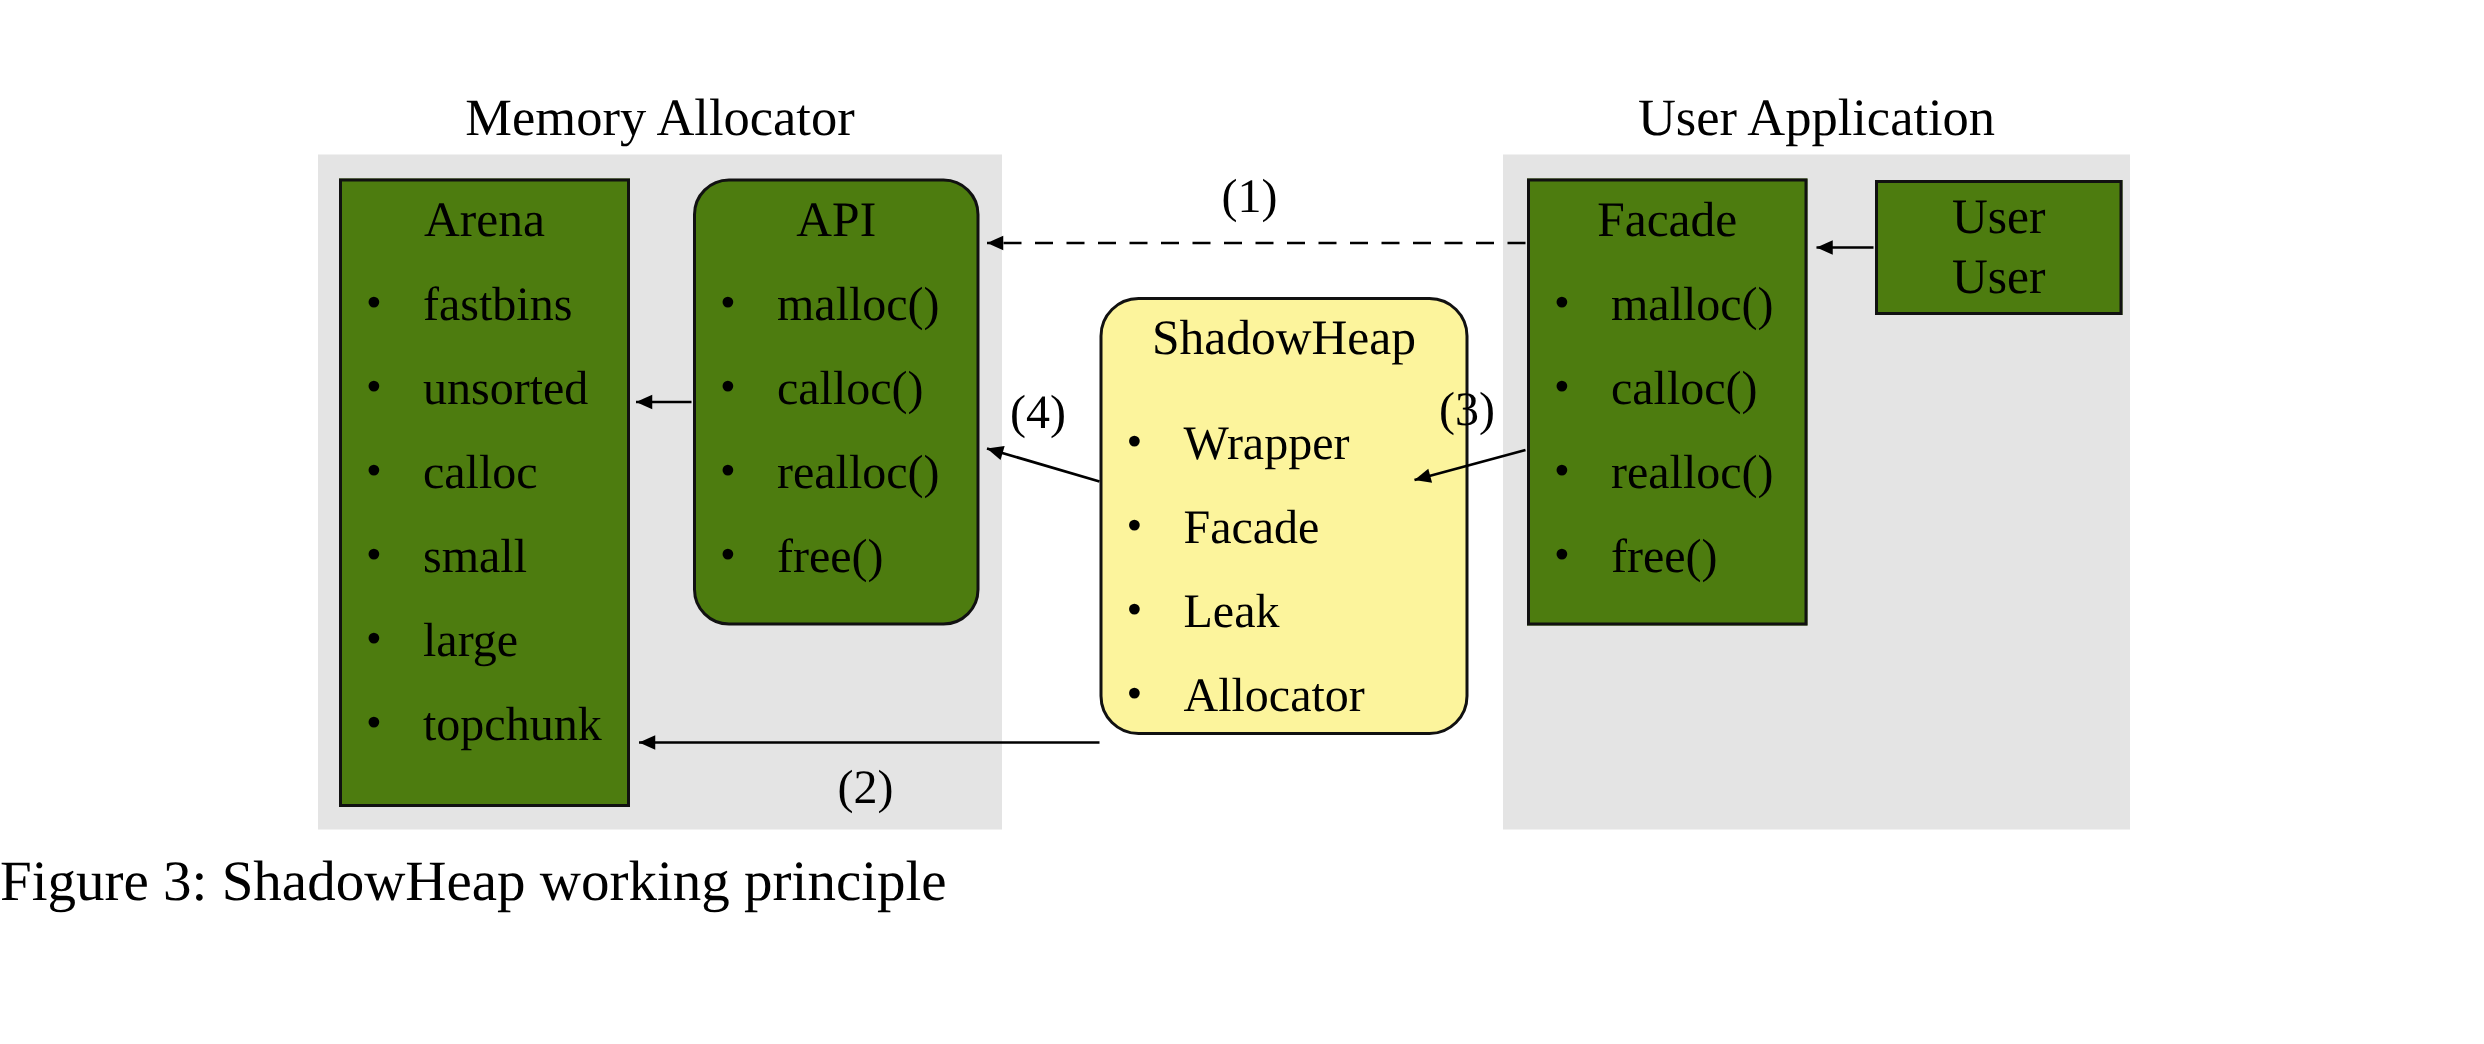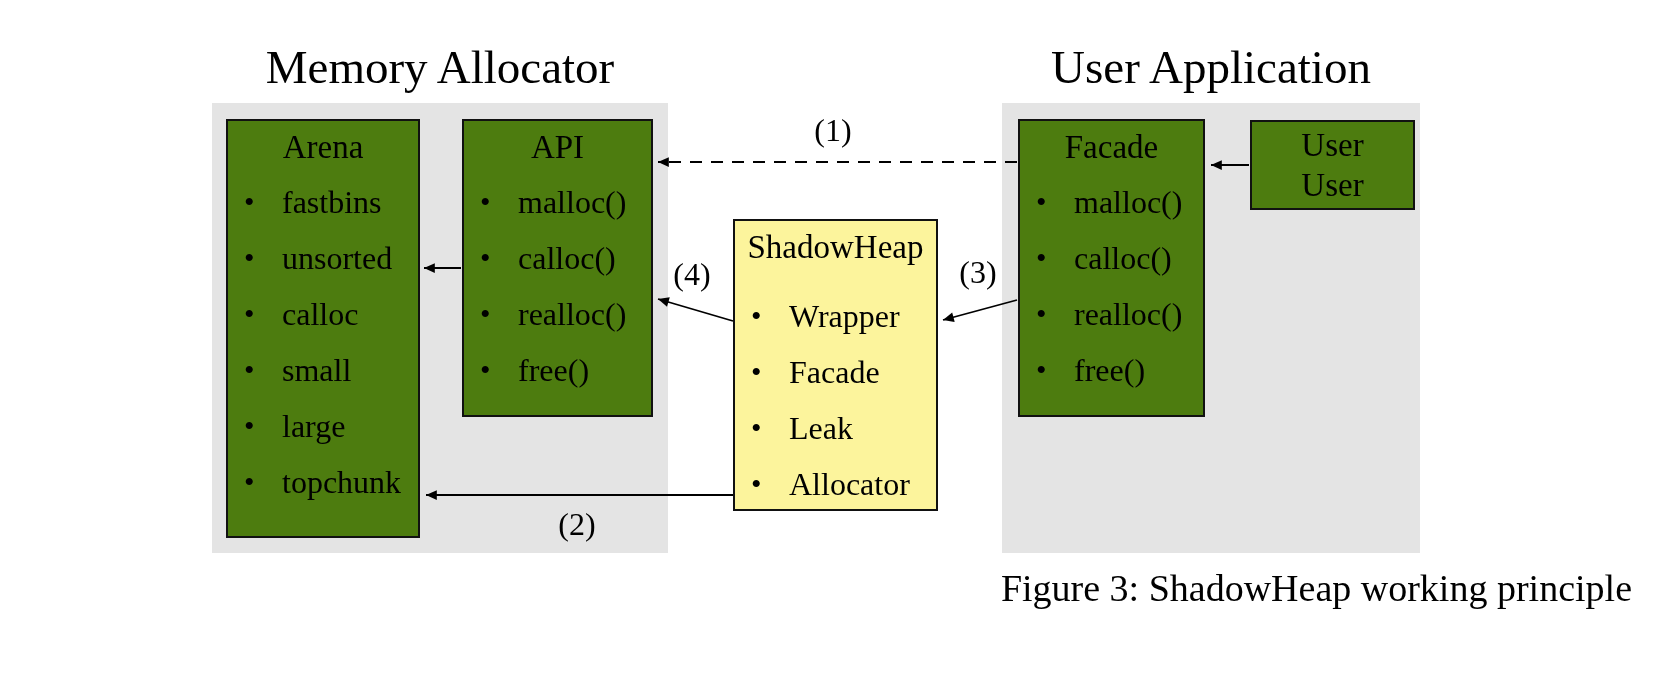--- a/index.html
+++ b/index.html
@@ -7,24 +7,25 @@
     position: relative;
     width: 1656px;
     height: 696px;
     background: #ffffff;
     font-family: "Liberation Serif", serif;
     color: #000000;
     overflow: hidden;
   }
   .region-title {
     position: absolute;
-    font-size: 47px;
+    font-size: 35px;
     line-height: 40px;
     text-align: center;
     white-space: nowrap;
+    margin-top: 12px;
   }
   .region {
     position: absolute;
     background: #e4e4e4;
   }
   .box {
     position: absolute;
     background: #4d7c0f;
     border: 2px solid #111111;
     box-sizing: border-box;
@@ -64,21 +65,21 @@
     width: 90px;
     text-align: center;
     font-size: 32px;
     line-height: 36px;
   }
   .caption {
     position: absolute;
     left: 0;
     top: 566px;
     width: 1632px;
-    text-align: right;
+    text-align: left;
     font-size: 38px;
   }
   svg.arrows {
     position: absolute;
     left: 0; top: 0;
     pointer-events: none;
   }
 </style>
 </head>
 <body>
@@ -114,21 +115,21 @@
         <span class="bullet">•</span>
         <span>large</span>
       </div>
       <div class="item">
         <span class="bullet">•</span>
         <span>topchunk</span>
       </div>
     </div>
   </div>
 
-  <div class="box" style="left:462px; top:119px; width:191px; height:298px;">
+  <div class="box" style="left:462px; top:119px; width:191px; height:298px;border-radius:24px;">
     <div class="box-title">API</div>
     <div class="items" style="top:53px;">
       <div class="item">
         <span class="bullet">•</span>
         <span>malloc()</span>
       </div>
       <div class="item">
         <span class="bullet">•</span>
         <span>calloc()</span>
       </div>
@@ -136,21 +137,21 @@
         <span class="bullet">•</span>
         <span>realloc()</span>
       </div>
       <div class="item">
         <span class="bullet">•</span>
         <span>free()</span>
       </div>
     </div>
   </div>
 
-  <div class="box yellow" style="left:733px; top:219px; width:205px; height:292px;">
+  <div class="box yellow" style="left:733px; top:198px; width:246px; height:292px;border-radius:26px;">
     <div class="box-title">ShadowHeap</div>
     <div class="items" style="top:67px;">
       <div class="item">
         <span class="bullet">•</span>
         <span>Wrapper</span>
       </div>
       <div class="item">
         <span class="bullet">•</span>
         <span>Facade</span>
       </div>

